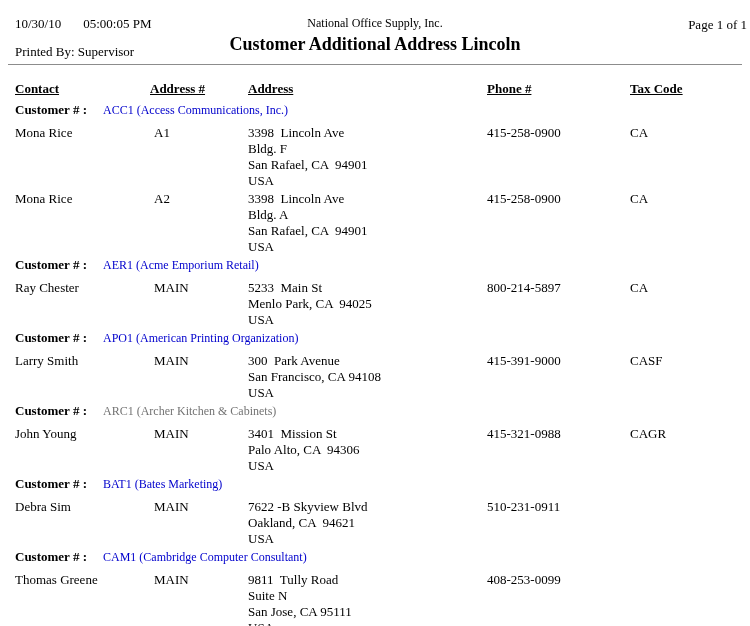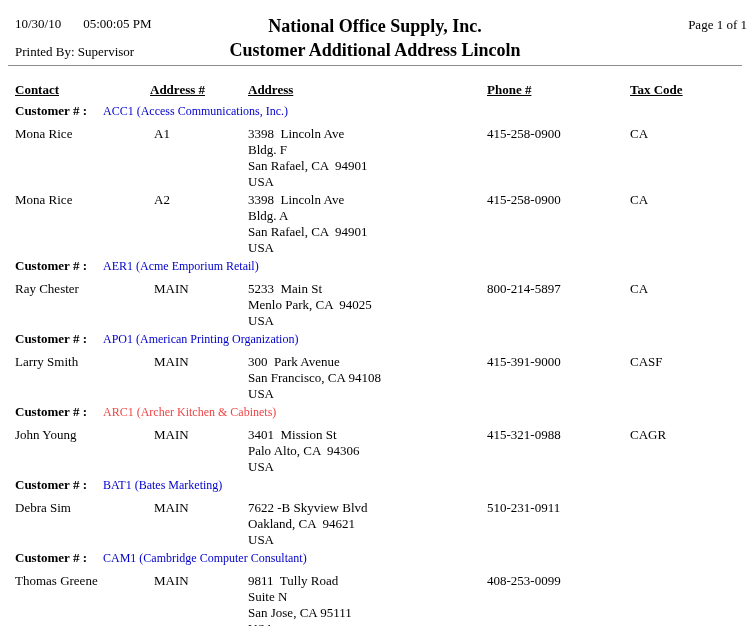--- a/index.html
+++ b/index.html
@@ -14,21 +14,21 @@
   }
   .page { padding-top: 16px; }
 
   
   .report-header { position: relative; min-height: 44px; }
   .hdr-left { position: absolute; left: 15px; top: 0; }
   .hdr-left .line1 { white-space: nowrap; }
   .hdr-left .time { margin-left: 22px; }
   .hdr-left .line2 { margin-top: 12px; }
   .hdr-center { text-align: center; padding: 0 120px; }
-  .company { font-weight: bold; font-size: 18px; }
+  .company { font-weight: normal; font-size: 12px; }
   .report-title { font-weight: bold; font-size: 18px; margin-top: 3px; }
   .hdr-right { position: absolute; right: 3px; top: 1px; }
   hr.rule {
     border: none;
     border-top: 1px solid #8c8c8c;
     margin: 4px 8px 0 8px;
   }
 
   
   .grid {
@@ -148,21 +148,21 @@
 San Francisco, CA 94108
 USA</span>
       <span class="cell">415-391-9000</span>
       <span class="cell">CASF</span>
     </div>
   </div>
 
   <div class="group">
     <div class="customer-line">
       <span class="cust-label">Customer # :</span>
-      <a class="cust-link" style="color: #ef4444;">ARC1 (Archer Kitchen &amp; Cabinets)</a>
+      <a class="cust-link" style="color: #737373;">ARC1 (Archer Kitchen &amp; Cabinets)</a>
     </div>
     <div class="grid row">
       <span class="cell">John Young</span>
       <span class="cell cell-addrno">MAIN</span>
       <span class="cell cell-addr">3401  Mission St
 Palo Alto, CA  94306
 USA</span>
       <span class="cell">415-321-0988</span>
       <span class="cell">CAGR</span>
     </div>

